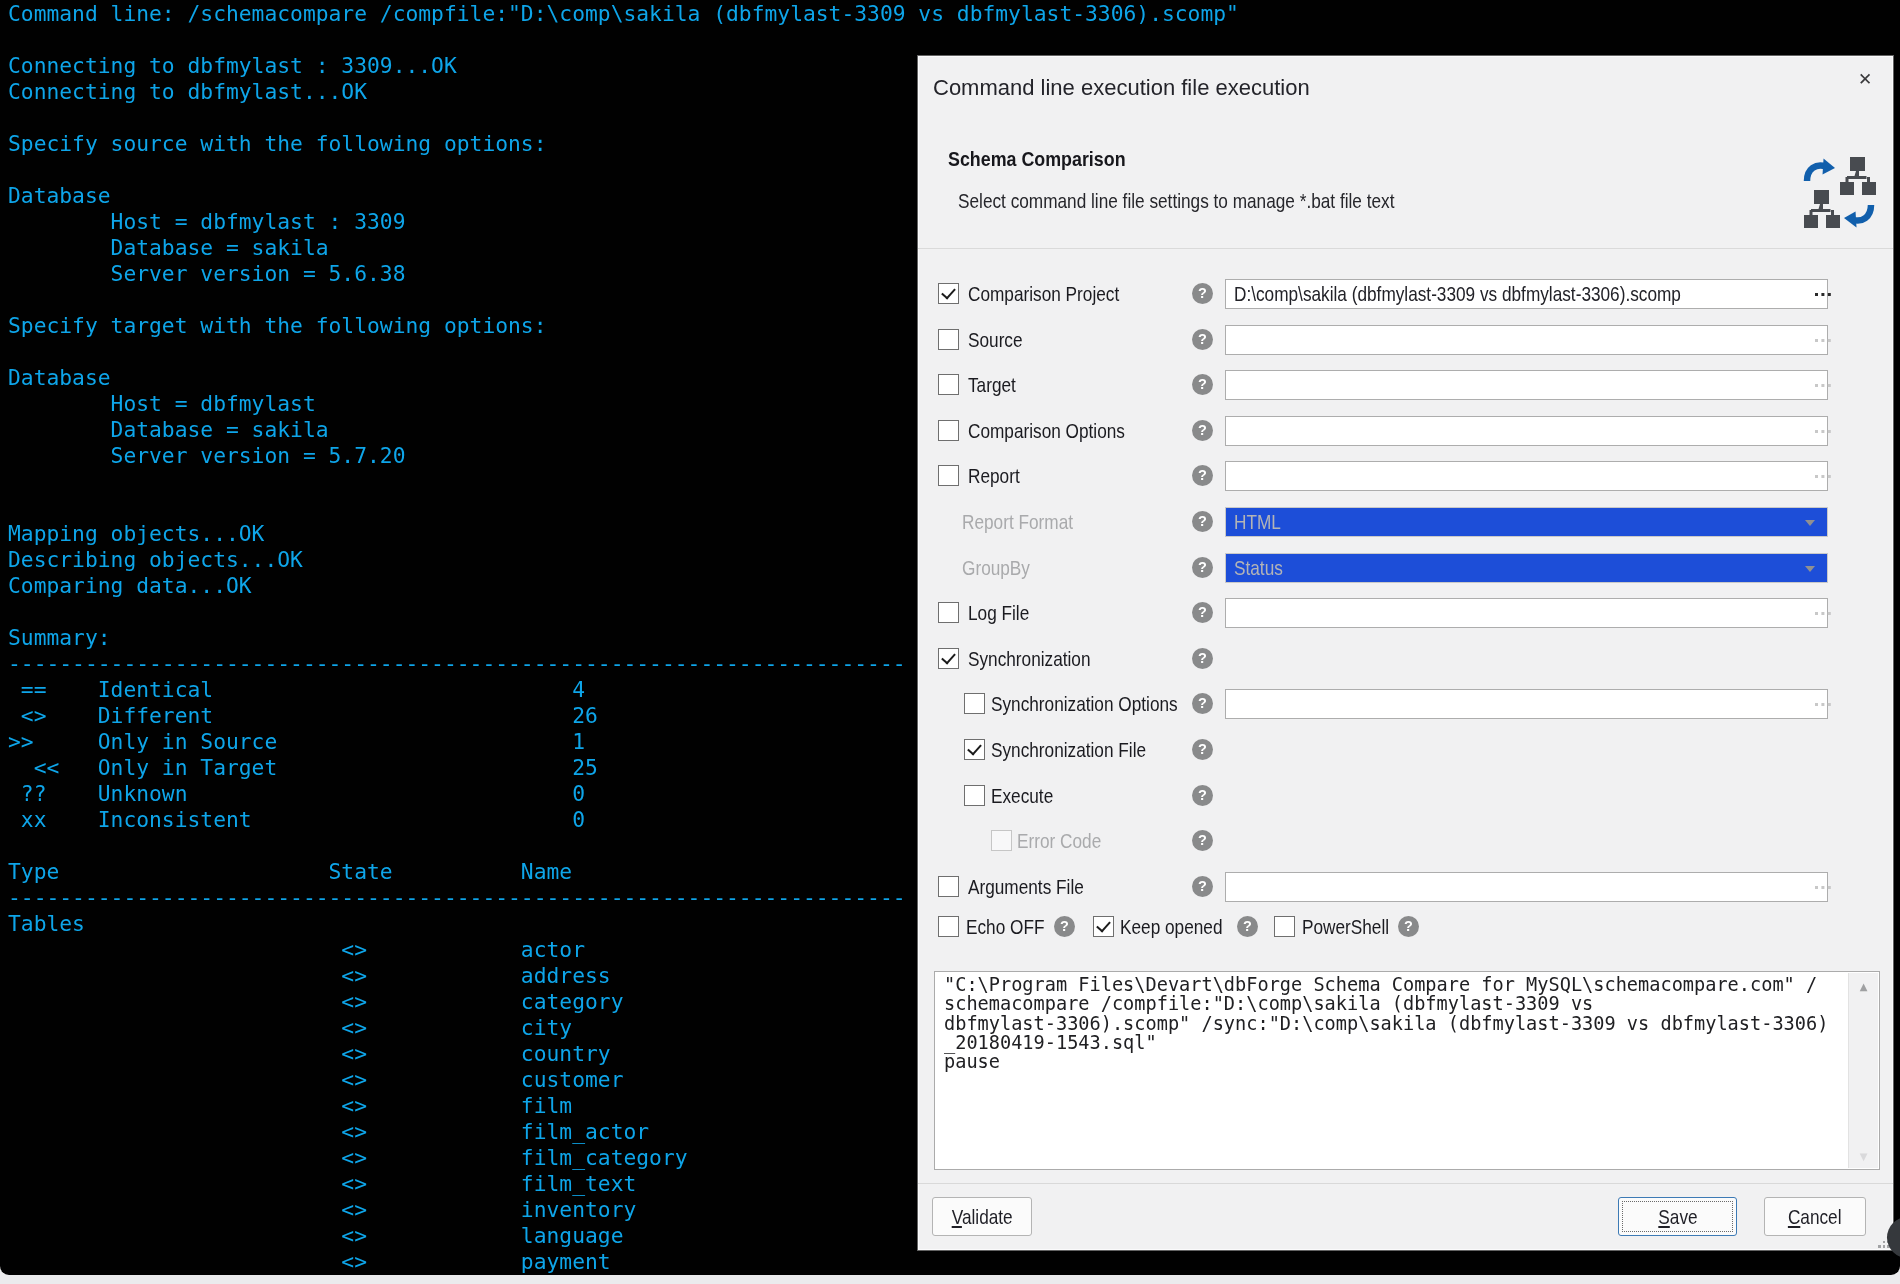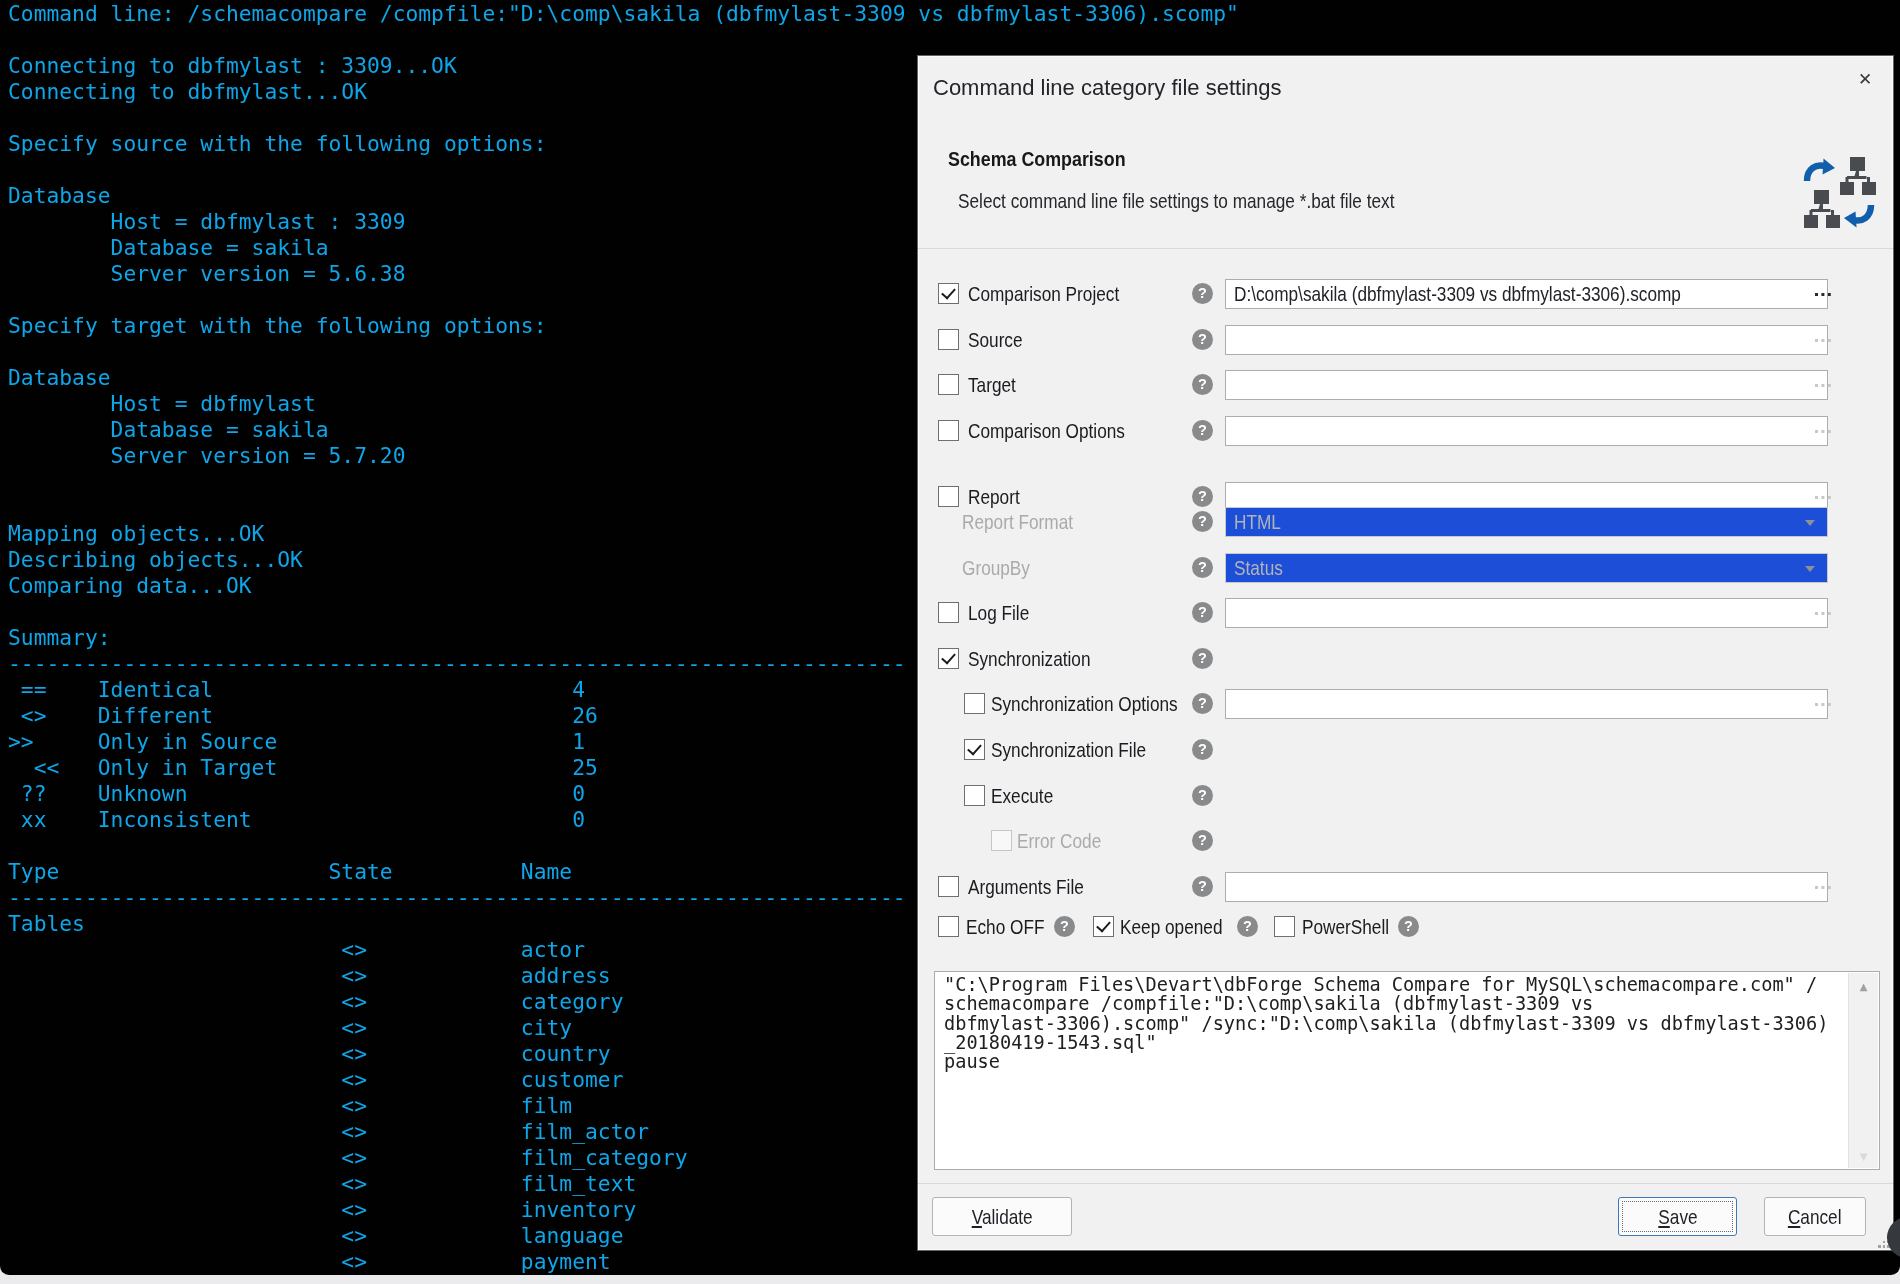--- a/index.html
+++ b/index.html
@@ -113,21 +113,21 @@
   .btm-sep { position:absolute; left:0; top:1127px; width:100%; height:1px; background:#d9d9d9; }
 
   .btn {
     position:absolute; top:1141px; height:39px; background:#fbfbfb;
     border:1px solid #b4b4b4; border-radius:3px;
     font-size:21px; color:#1f1f26; text-align:center; line-height:37px; cursor:pointer;
     font-family:"Liberation Sans", sans-serif;
   }
   .btn .btxt { display:inline-block; transform:scaleX(0.82); transform-origin:center center; }
   .btn .mn { text-decoration:underline; }
-  .btn-validate { left:14px; width:140px; }
+  .btn-validate { left:14px; width:100px; }
   .btn-save { left:700px; width:119px; border-color:#3d7ab5; }
   .btn-save::after {
     content:""; position:absolute; left:3px; top:3px; right:3px; bottom:3px;
     border:1px dotted #6a6a6a;
   }
   .btn-cancel { left:846px; width:102px; }
 
   .grip { position:absolute; right:3px; bottom:2px; width:12px; height:12px; }
   .grip i { position:absolute; width:2.6px; height:2.6px; background:#a2a3a5; display:block; }
 
@@ -186,21 +186,21 @@
                           &lt;&gt;            film_actor
                           &lt;&gt;            film_category
                           &lt;&gt;            film_text
                           &lt;&gt;            inventory
                           &lt;&gt;            language
                           &lt;&gt;            payment</pre>
 </div>
 <div class="bottom-strip"></div>
 
 <div class="dialog">
-  <div class="dlg-title">Command line category file settings</div>
+  <div class="dlg-title">Command line execution file execution</div>
   <div class="dlg-close">✕</div>
 
   <div class="hdr-title">Schema Comparison</div>
   <div class="hdr-sub">Select command line file settings to manage *.bat file text</div>
   <svg class="hdr-icon" width="78" height="76" viewBox="0 0 78 76">
     <g fill="#484b50">
       <g transform="translate(38,0)">
         <rect x="12" y="2" width="15" height="14"></rect>
         <rect x="2" y="27" width="14" height="13"></rect>
         <rect x="24" y="27" width="14" height="13"></rect>
@@ -249,21 +249,21 @@
   </div>
   <div class="row" style="top:360px">
     <span class="cb" data-state="unchecked"></span>
     <span class="lbl">Comparison Options</span>
     <span class="help">?</span>
     <span class="field">
       <span class="fval"></span>
       <span class="dots light"></span>
     </span>
   </div>
-  <div class="row" style="top:426px">
+  <div class="row" style="top:405px">
     <span class="cb" data-state="unchecked"></span>
     <span class="lbl">Report</span>
     <span class="help">?</span>
     <span class="field">
       <span class="fval"></span>
       <span class="dots light"></span>
     </span>
   </div>
   <div class="row nocb" style="top:451px">
     <span class="lbl">Report Format</span>

